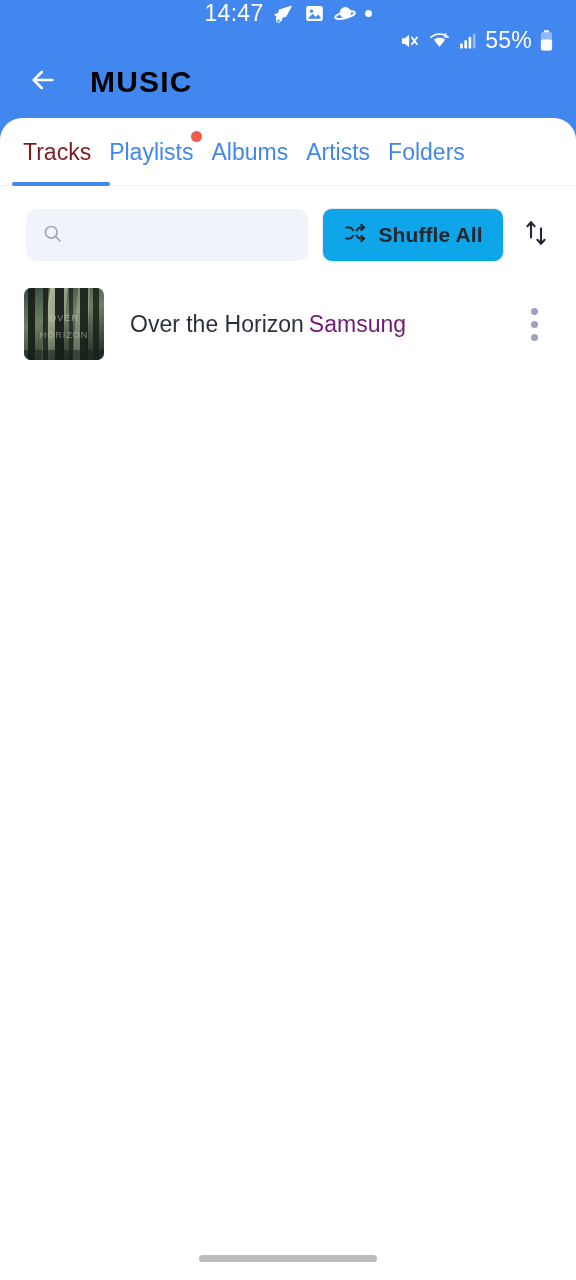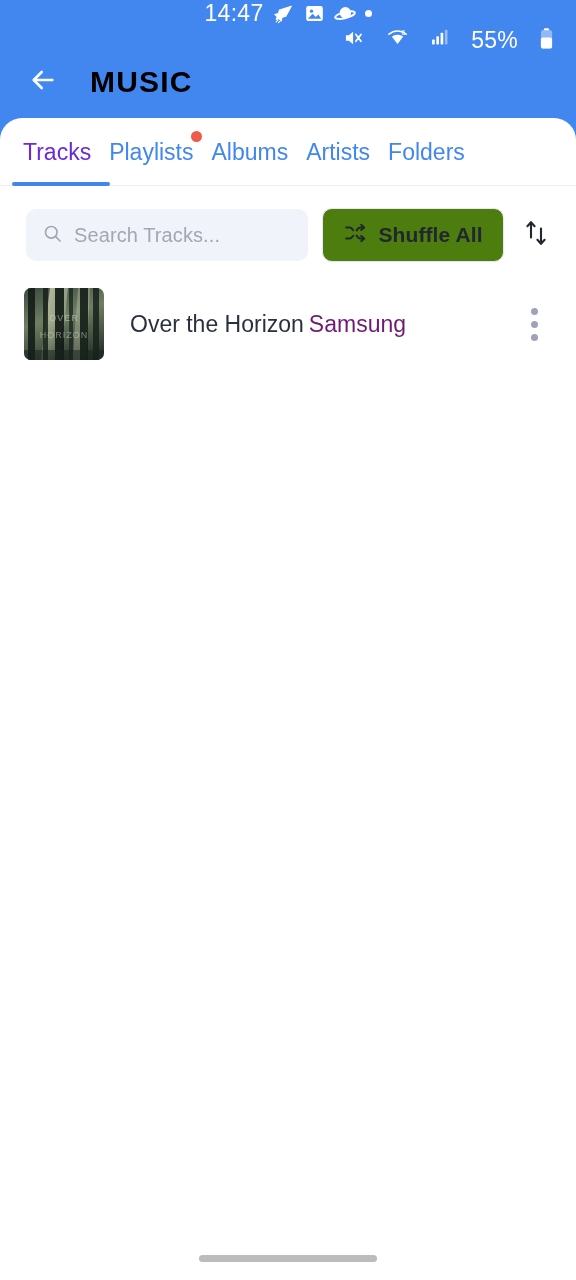--- a/index.html
+++ b/index.html
@@ -21,21 +21,21 @@
   .statusbar {
     position:absolute; top:0; left:0; right:0;
     height:46px;
     display:flex; align-items:center;
     padding:0 22px;
     color:#ffffff;
     flex-direction:column;
   }
   .sb-left { display:flex; align-items:center; gap:9px; }
   .sb-clock { font-size:23px; font-weight:400; letter-spacing:.3px; }
-  .sb-right { margin-left:auto; display:flex; align-items:flex-start; gap:21px; }
+  .sb-right { margin-left:auto; display:flex; align-items:center; gap:7px; }
   .sb-pct { font-size:23px; font-weight:400; letter-spacing:.2px; }
   .sb-ico { display:flex; align-items:center; justify-content:center; }
   .dot-ico { width:7px; height:7px; border-radius:50%; background:#fff; }
 
   
   .appbar {
     position:absolute; top:46px; left:0; right:0;
     height:72px;
     display:flex; align-items:center;
     padding:0 26px;
@@ -71,21 +71,21 @@
   }
   .tab {
     position:relative;
     padding:0 9px;
     font-size:23px;
     color:#4287ef;
     cursor:pointer;
     white-space:nowrap;
     line-height:1;
   }
-  .tab.active { color:#6d28d9; }
+  .tab.active { color:#7f1d1d; }
   .tab-badge {
     position:absolute;
     top:-10px; right:1px;
     width:11px; height:11px;
     border-radius:50%;
     background:#ef5a4a;
   }
   .tab-underline {
     position:absolute;
     left:12px; bottom:0;
@@ -115,21 +115,21 @@
     cursor:text;
   }
   .search-ph {
     font-size:20px;
     color:#a2a7b4;
     letter-spacing:.1px;
   }
   .shuffle-btn {
     flex:0 0 182px;
     height:54px;
-    background:#4d7c0f;
+    background:#0ea5e9;
     border:1.5px solid #e6e9ef;
     border-radius:10px;
     display:flex; align-items:center; justify-content:center;
     gap:11px;
     cursor:pointer;
   }
   .shuffle-label {
     font-size:21px;
     font-weight:bold;
     color:#22262f;
@@ -308,21 +308,20 @@
 
     <div class="toolbar">
 
       <div class="search-box">
         <span>
           <svg width="21" height="21" viewBox="0 0 24 24" fill="none">
             <circle cx="10.6" cy="10.6" r="6.6" stroke="#a2a7b4" stroke-width="1.9"></circle>
             <path d="M15.6 15.6 L20.6 20.6" stroke="#a2a7b4" stroke-width="1.9" stroke-linecap="round"></path>
           </svg>
         </span>
-        <span class="search-ph">Search Tracks...</span>
       </div>
 
       <div class="shuffle-btn">
         <span>
           <svg width="24" height="24" viewBox="0 0 24 24" fill="none">
             <path d="M3.2 6.4 H6.6 C8.2 6.4 9 7.4 10.2 9.2 M13.6 14.6 C14.8 16.5 15.6 17.6 17.2 17.6 H20.4" stroke="#22262f" stroke-width="2" stroke-linecap="round"></path>
             <path d="M3.2 17.6 H6.6 C8.2 17.6 9 16.6 10.2 14.8 M13.6 9.4 C14.8 7.5 15.6 6.4 17.2 6.4 H20.4" stroke="#22262f" stroke-width="2" stroke-linecap="round"></path>
             <path d="M18.2 3.8 L21.2 6.4 L18.2 9" stroke="#22262f" stroke-width="2" stroke-linecap="round" stroke-linejoin="round" fill="none"></path>
             <path d="M18.2 15 L21.2 17.6 L18.2 20.2" stroke="#22262f" stroke-width="2" stroke-linecap="round" stroke-linejoin="round" fill="none"></path>
           </svg>

